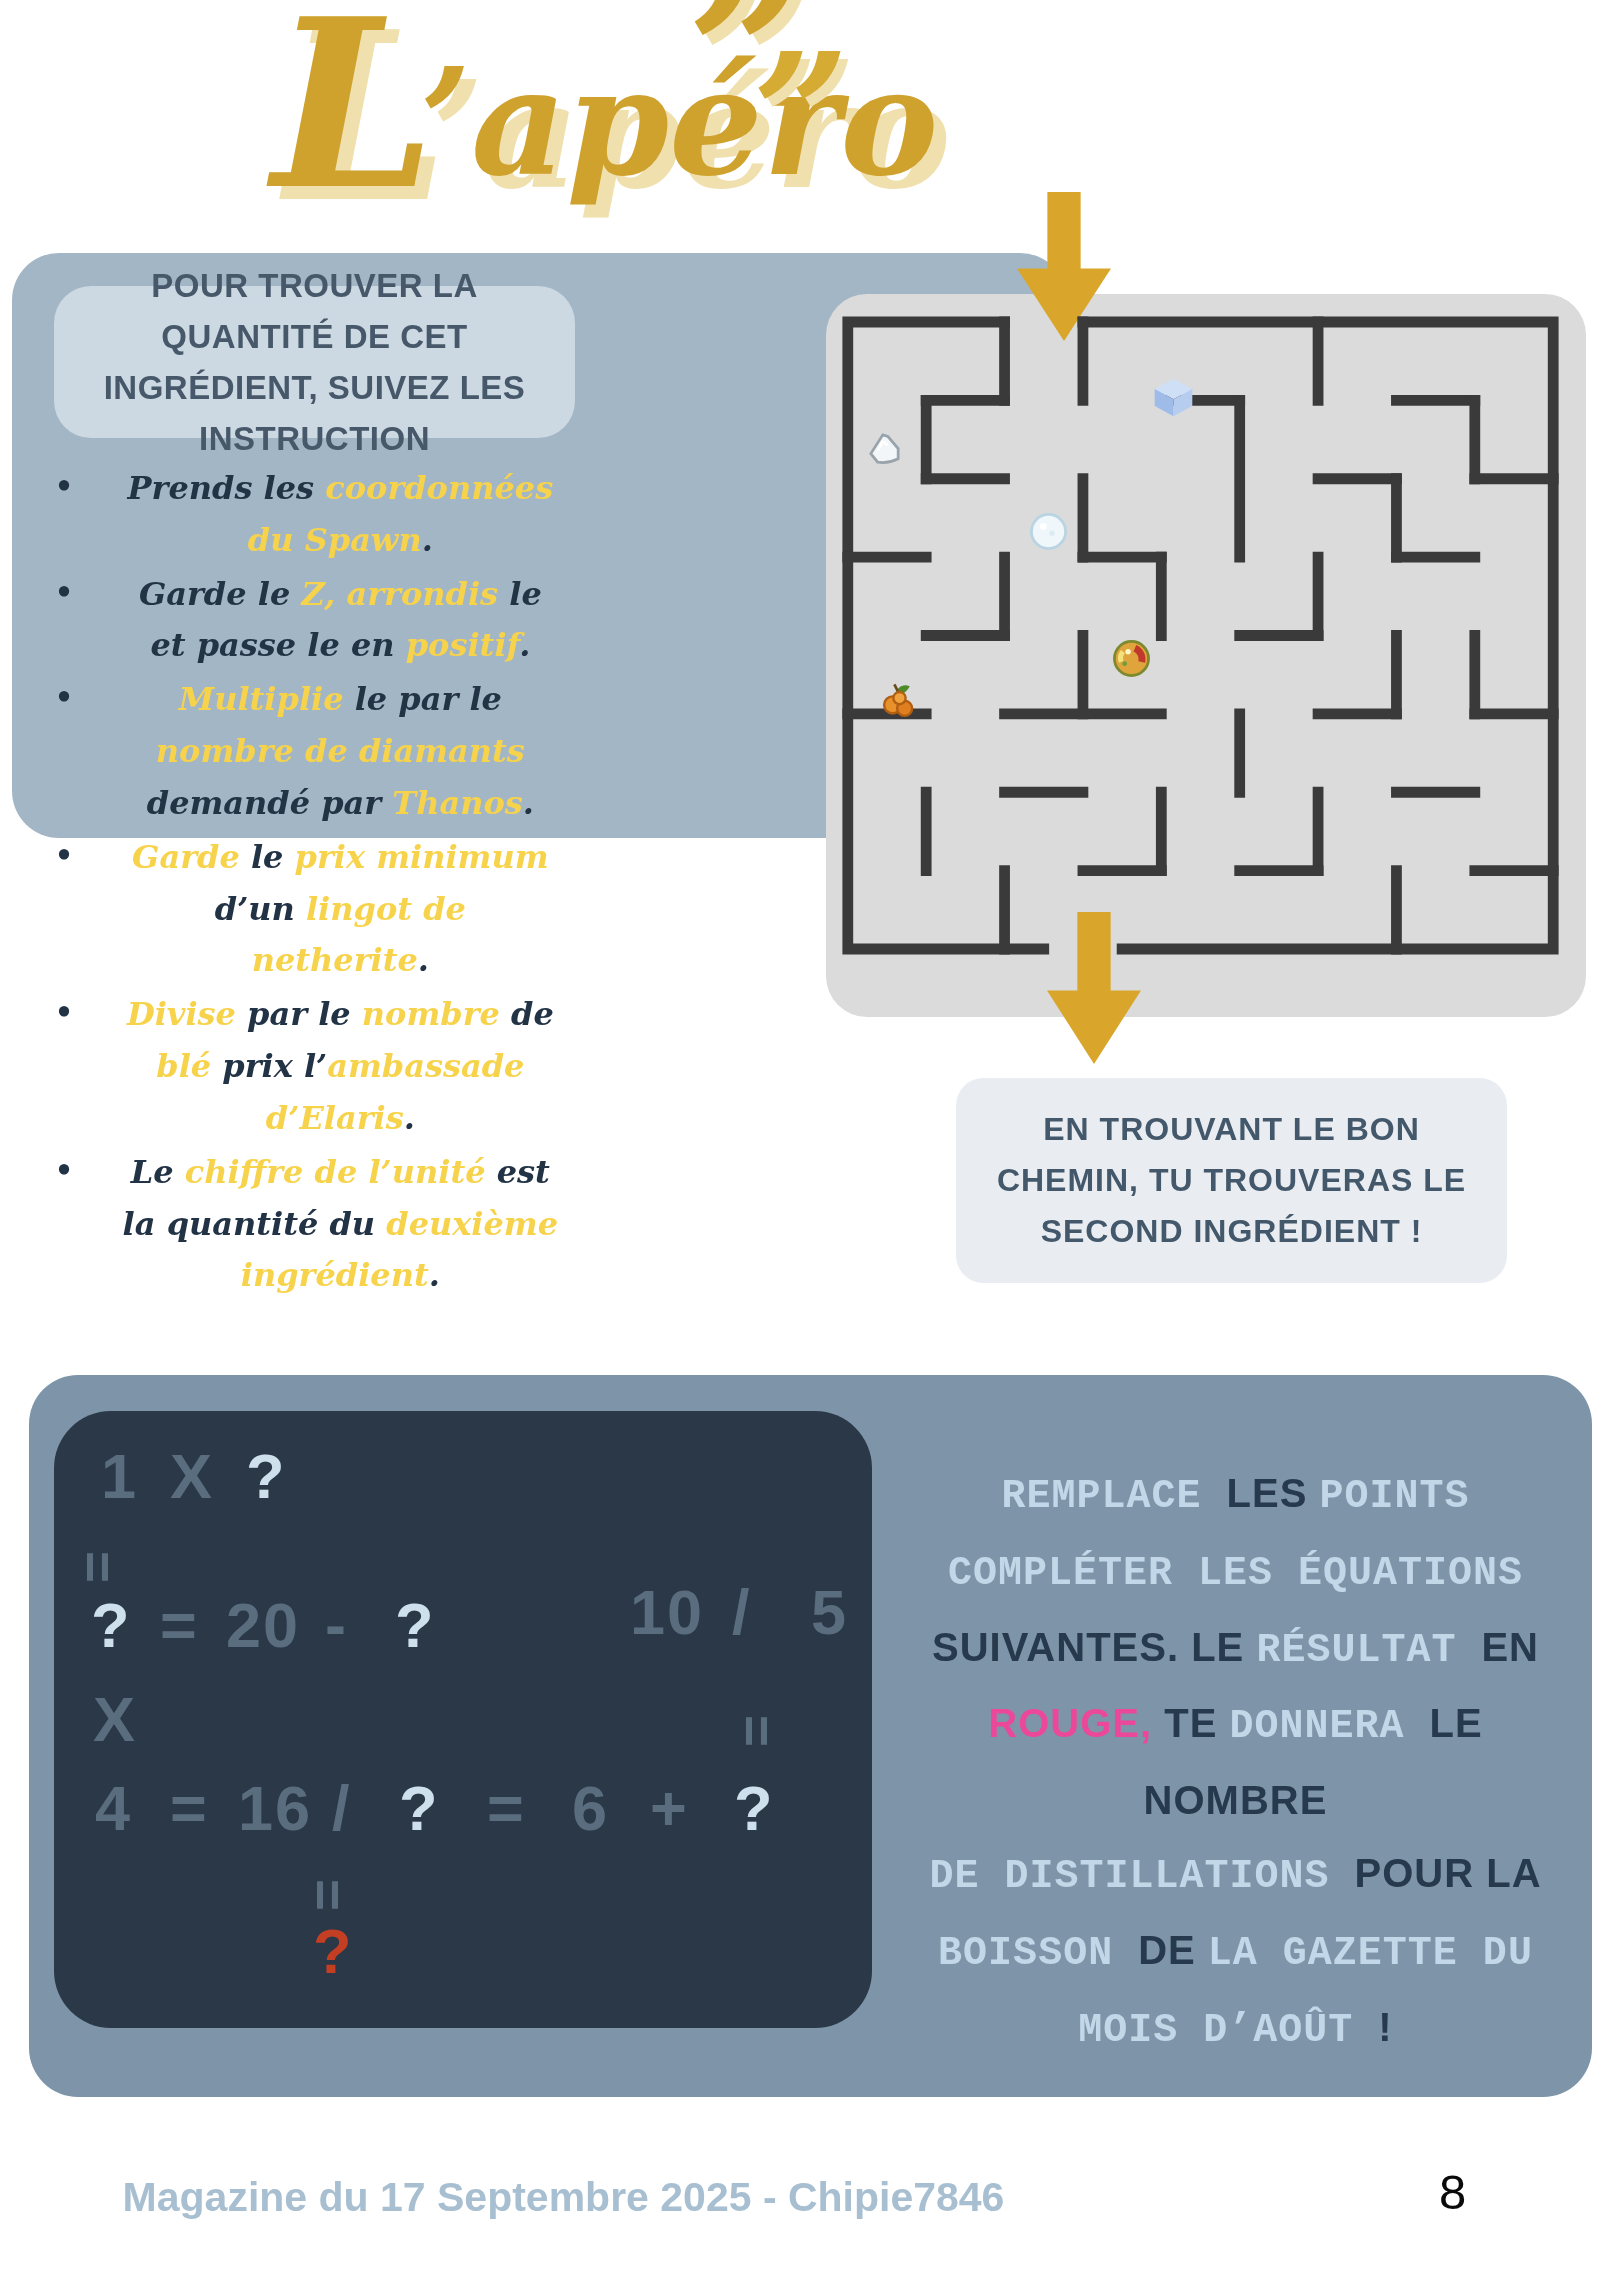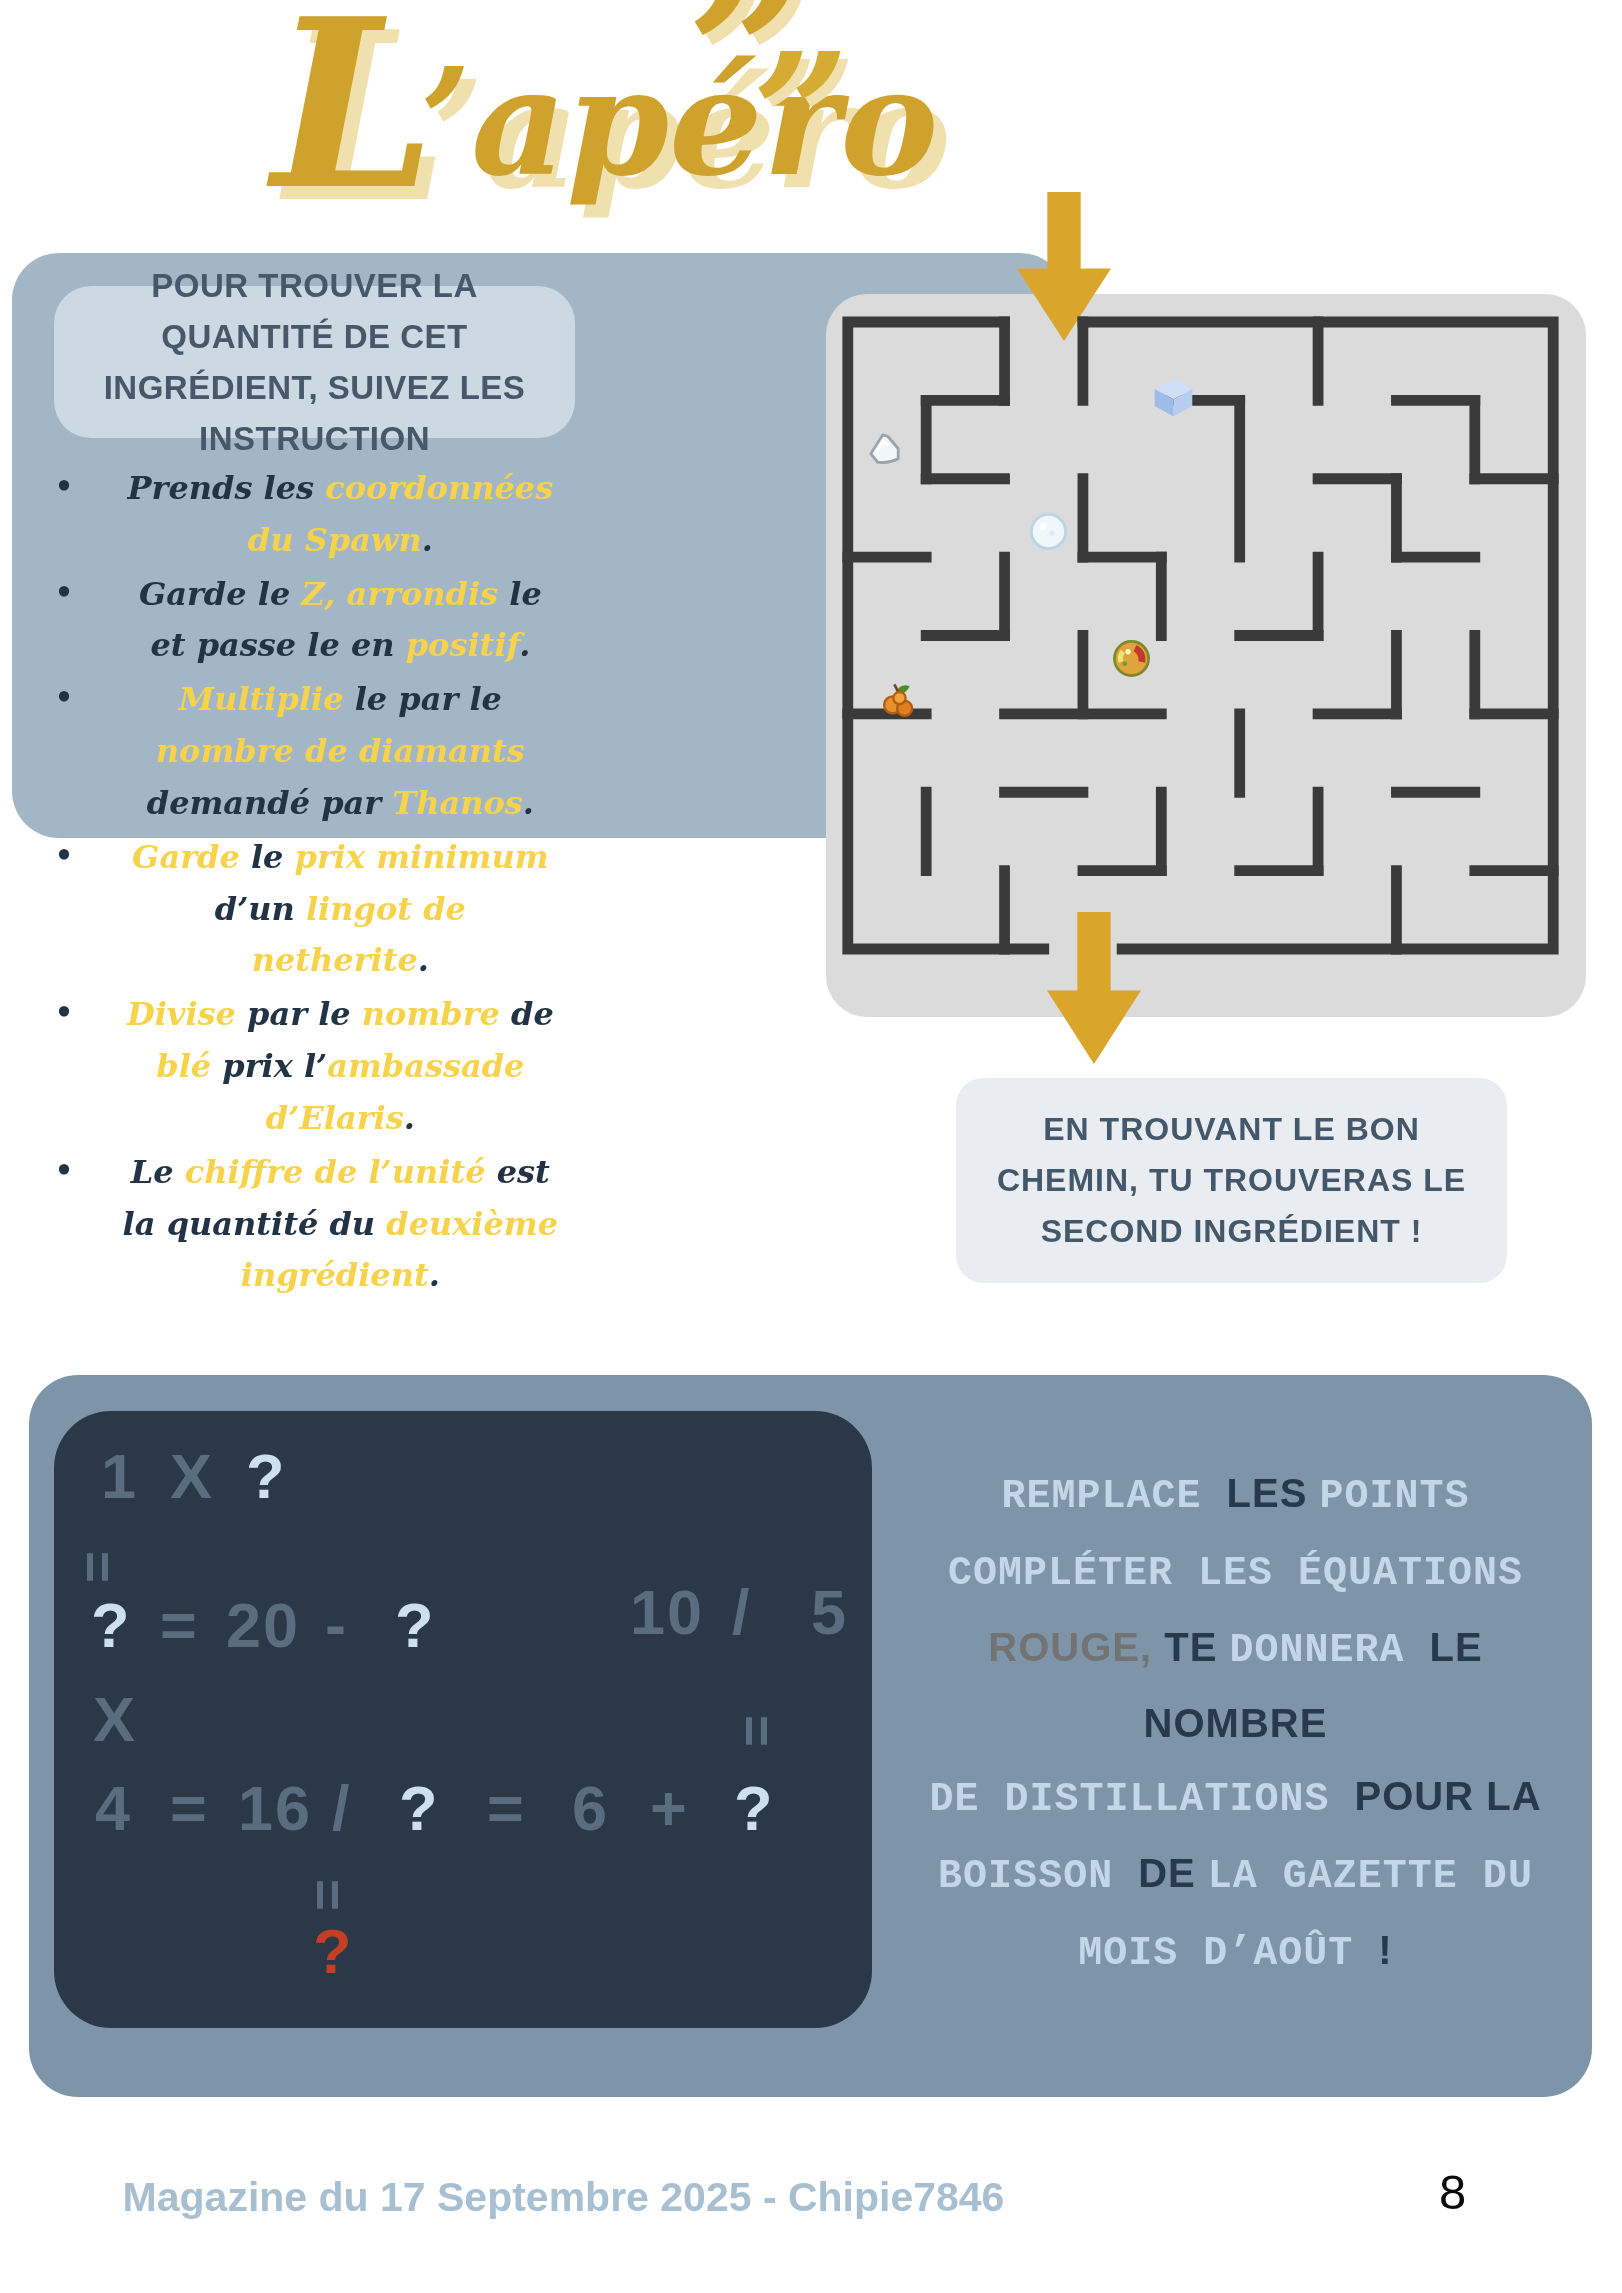--- a/index.html
+++ b/index.html
@@ -48,21 +48,21 @@
   
   .bottom-outer{position:absolute;left:29px;top:1375px;width:1563px;height:722px;
     background:#7e95a9;border-radius:49px;}
   .eq-panel{position:absolute;left:54px;top:1411px;width:818px;height:617px;
     background:#2a3848;border-radius:57px;}
   .eq-panel span{position:absolute;font-weight:bold;font-size:63px;letter-spacing:2px;}
   .eq-panel span.rot{transform:rotate(90deg);font-size:55px;}
   .c-g{color:#5a6d7f;} .c-b{color:#cfe0ed;} .c-r{color:#c43e24;}
   .puzzle-text{position:absolute;left:912px;top:1457px;width:647px;text-align:center;
     font-weight:bold;font-size:40px;line-height:1.82;letter-spacing:1px;}
-  .c-light{color:#c2d7e7;font-family:Liberation Mono, monospace;} .c-dark{color:#27394c;} .c-red{color:#737373;text-align:right;}
+  .c-light{color:#c2d7e7;font-family:Liberation Mono, monospace;} .c-dark{color:#27394c;} .c-red{color:#ec4899;text-align:right;}
   
   .footer-text{position:absolute;left:0;top:2174px;width:1127px;text-align:center;
     font-weight:bold;font-size:41px;color:#a7bfd0;}
   .page-number{position:absolute;left:1439px;top:2164px;font-size:49px;color:#0a0a0a;
     font-weight:400;}
 </style>
 </head>
 <body>
 
 <div class="title">
@@ -222,20 +222,21 @@
     <span class="c-g" style="left: 433px; top: 361px;">=</span>
     <span class="c-g" style="left: 518px; top: 361px;">6</span>
     <span class="c-g" style="left: 596px; top: 361px;">+</span>
     <span class="c-b" style="left: 680px; top: 361px;">?</span>
     <span class="c-g rot" style="left: 257px; top: 453px;">=</span>
     <span class="c-r" style="left: 259px; top: 504px;">?</span>
   </div>
 <div class="puzzle-text" id="puzzle-text">
     <div><span class="c-light">REMPLACE </span><span class="c-dark">LES </span><span class="c-light">POINTS</span></div>
     <div><span class="c-light">COMPLÉTER LES ÉQUATIONS</span></div>
+    <div><span class="c-dark">SUIVANTES. LE </span><span class="c-light">RÉSULTAT </span><span class="c-dark">EN</span></div>
     <div><span class="c-red">ROUGE,</span><span class="c-dark"> TE </span><span class="c-light">DONNERA </span><span class="c-dark">LE NOMBRE</span></div>
     <div><span class="c-light">DE DISTILLATIONS </span><span class="c-dark">POUR LA</span></div>
     <div><span class="c-light">BOISSON </span><span class="c-dark">DE </span><span class="c-light">LA GAZETTE DU</span></div>
     <div><span class="c-light">MOIS D’AOÛT </span><span class="c-dark">!</span></div>
   </div>
 
 <div class="footer-text">Magazine du 17 Septembre 2025 - Chipie7846</div>
 <div class="page-number">8</div>
 
 

